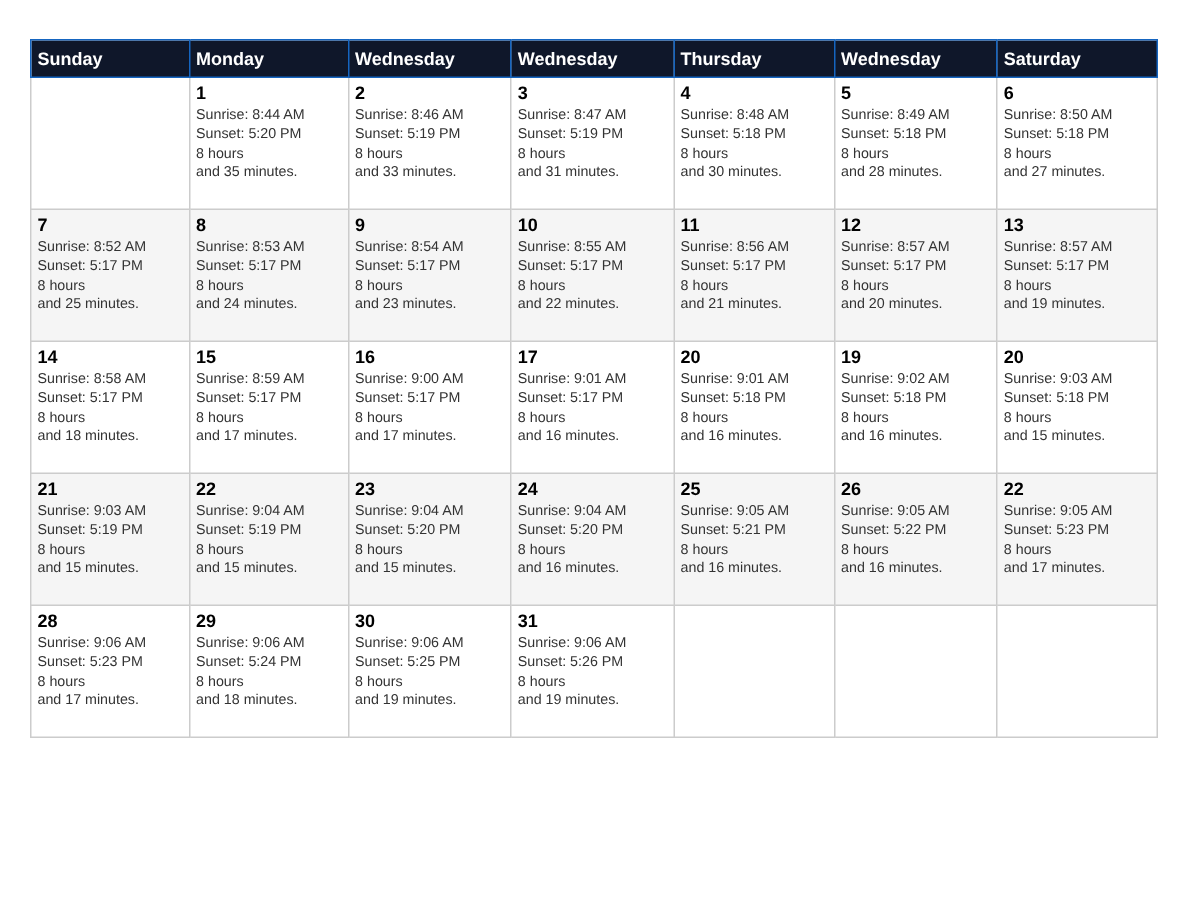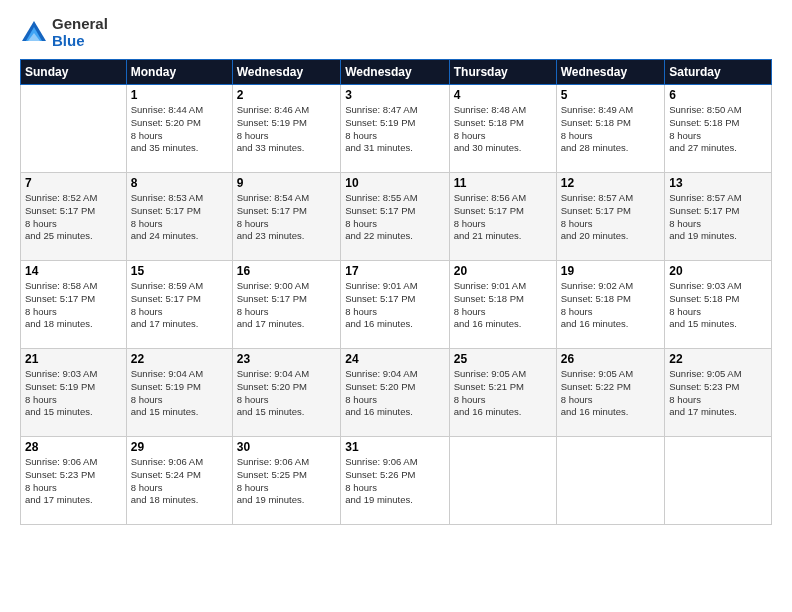--- a/index.html
+++ b/index.html
@@ -101,31 +101,20 @@
     }
     .calendar thead tr th {
       background: #0f172a;
     }
   </style>
 </head>
 <body>
 
 <div class="page">
   <div class="header">
-    <div class="logo">
-      <svg class="logo-icon" viewBox="0 0 28 28">
-        <polygon points="14,2 26,22 2,22" fill="#1565c0"></polygon>
-        <polygon points="14,8 22,22 6,22" fill="#42a5f5"></polygon>
-        <polygon points="14,14 20,22 8,22" fill="#90caf9"></polygon>
-      </svg>
-      <div class="logo-text">
-        <span class="logo-general">General</span>
-        <span class="logo-blue">Blue</span>
-      </div>
-    </div>
     <div class="title-area">
     </div>
   </div>
 
   <table class="calendar">
     <thead>
       <tr>
         <th>Sunday</th>
         <th>Monday</th>
         <th>Wednesday</th>

